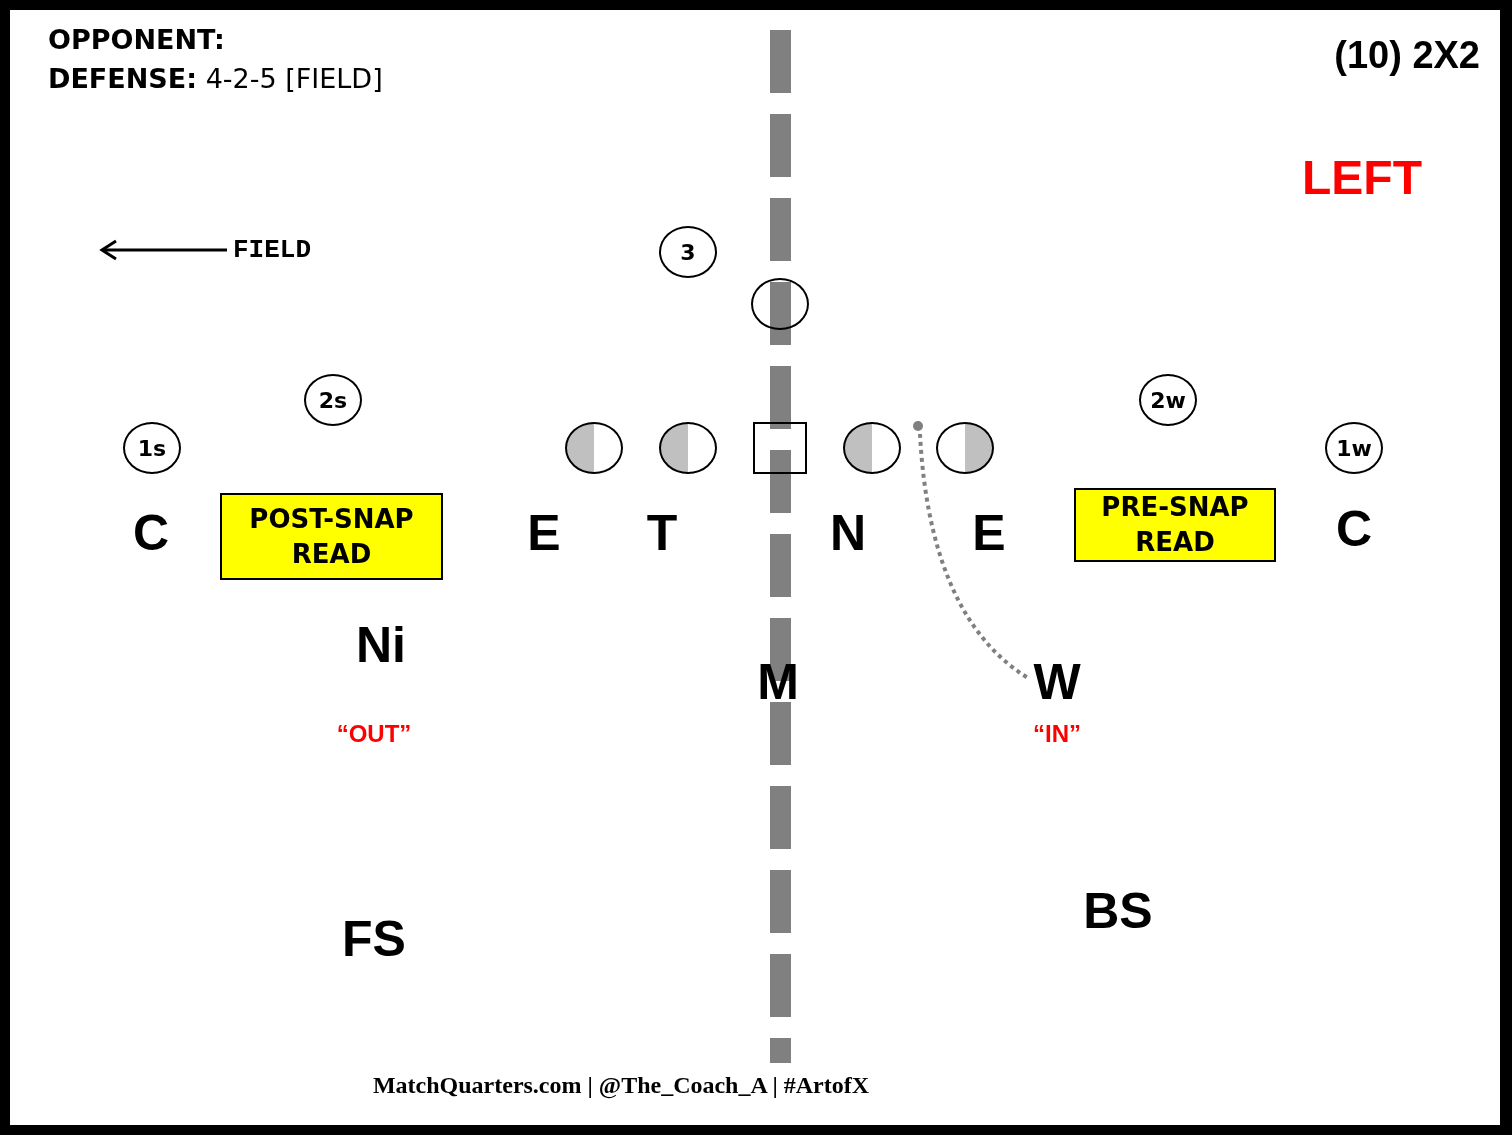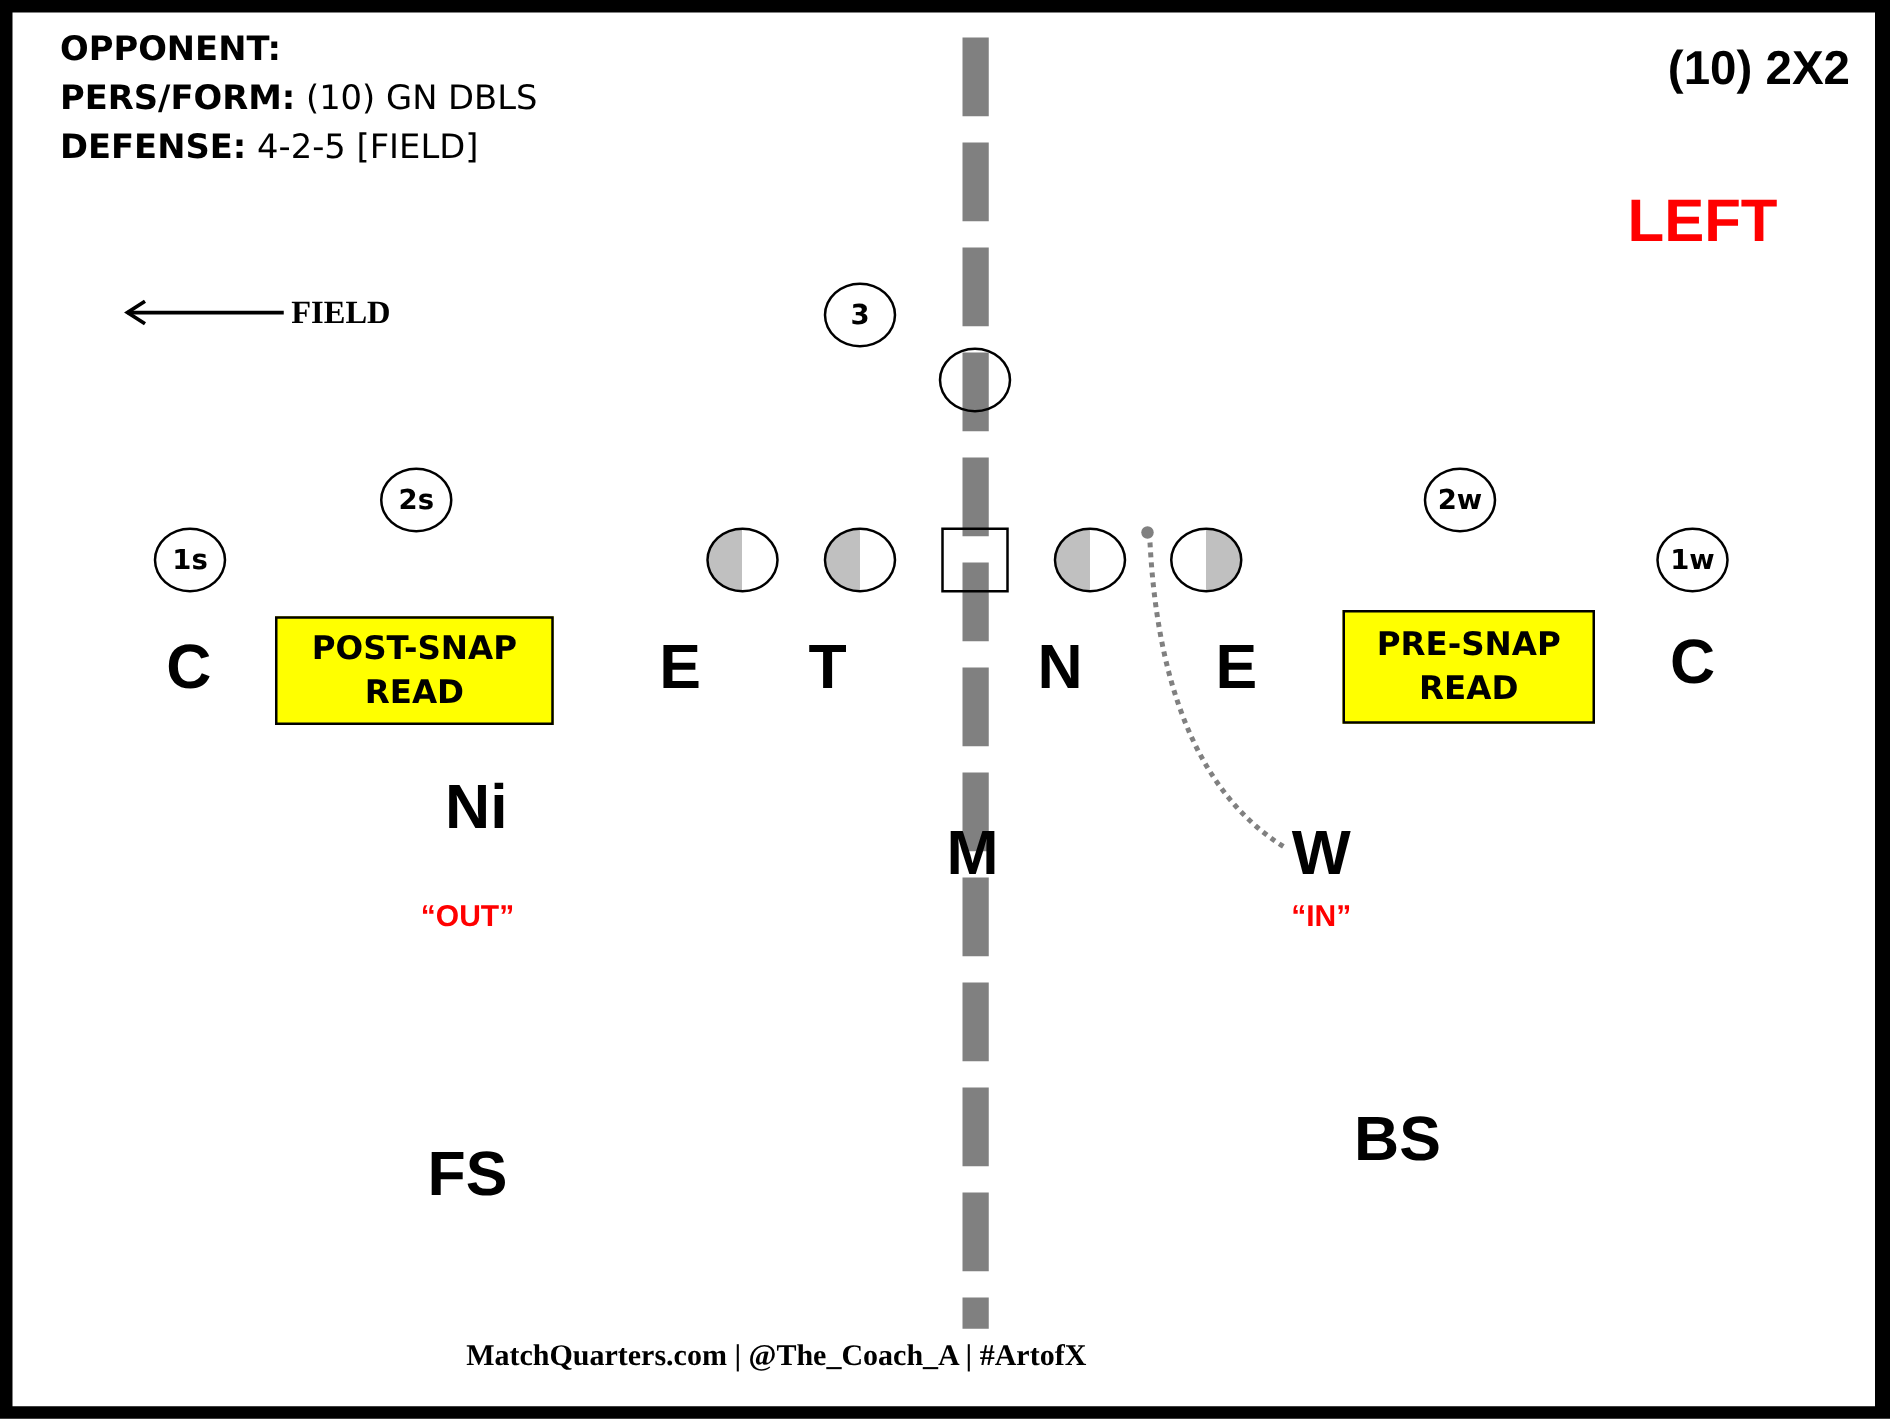--- a/index.html
+++ b/index.html
@@ -6,21 +6,21 @@
   body { width: 1512px; height: 1135px; background: #000; position: relative; overflow: hidden; }
   #canvas {
     position: absolute; left: 10px; top: 10px; width: 1490px; height: 1115px;
     background: #ffffff; overflow: hidden;
   }
   .abs { position: absolute; }
   .hdr { font-family: "DejaVu Sans", sans-serif; font-size: 27px; color: #000; line-height: 39px; white-space: nowrap; }
   .hdr b { font-weight: bold; margin-top: 16px; }
   .title { font-family: "Liberation Sans", sans-serif; font-weight: bold; font-size: 38px; color: #000; white-space: nowrap; }
   .side { font-family: "Liberation Sans", sans-serif; font-weight: bold; font-size: 48px; color: #ff0000; white-space: nowrap; }
-  .fieldlbl { font-family: Liberation Serif, serif; font-weight: bold; font-size: 26px; color: #000; }
+  .fieldlbl { font-family: Liberation Mono, monospace; font-weight: bold; font-size: 26px; color: #000; }
   .dash { position: absolute; left: 760px; width: 21px; background: #808080; }
   .off {
     position: absolute; border: 2px solid #000; border-radius: 50%; background: transparent;
     box-sizing: border-box; display: flex; align-items: center; justify-content: center;
     font-family: "DejaVu Sans", sans-serif; font-weight: bold; font-size: 22px; color: #000;
   }
   .lineman {
     position: absolute; width: 58px; height: 52px; border: 2px solid #000; border-radius: 50%;
     box-sizing: border-box; overflow: hidden;
   }
@@ -40,21 +40,20 @@
   }
   svg { position: absolute; left: 0; top: 0; overflow: visible; }
 </style>
 </head>
 <body>
 
 <div id="canvas">
 
   <div class="abs hdr" style="left:38px; top:10px;">
     <div><b>OPPONENT:</b> <span></span></div>
-    <div><b>PERS/FORM:</b> <span>(10) GN DBLS</span></div>
     <div><b>DEFENSE:</b> <span>4-2-5 [FIELD]</span></div>
   </div>
 
   <div class="abs title" style="right:20px; top:24px;">(10) 2X2</div>
   <div class="abs side" style="left:1292px; top:140px;">LEFT</div>
 
   <svg width="1490" height="1115">
     <g>
       <line x1="92" y1="240" x2="217" y2="240" stroke="#000" stroke-width="3"></line>
       <polyline points="106,231 92,240 106,249" fill="none" stroke="#000" stroke-width="3"></polyline>
@@ -95,21 +94,21 @@
   <div class="center" style="left:743px; top:412px;"></div>
   <div class="lineman left-gray" style="left:833px; top:412px;"></div>
   <div class="lineman right-gray" style="left:926px; top:412px;"></div>
 
   <div class="readbox" style="left:210px; top:483px; width:223px; height:87px;">
     <div>
         <div>POST-SNAP</div>
         <div>READ</div>
       </div>
   </div>
-  <div class="readbox" style="left:1064px; top:478px; width:202px; height:91px;">
+  <div class="readbox" style="left:1064px; top:478px; width:202px; height:74px;">
     <div>
         <div>PRE-SNAP</div>
         <div>READ</div>
       </div>
   </div>
 
   <div class="def" style="left:141px; top:498px;">C</div>
   <div class="def" style="left:534px; top:498px;">E</div>
   <div class="def" style="left:652px; top:498px;">T</div>
   <div class="def" style="left:838px; top:498px;">N</div>

